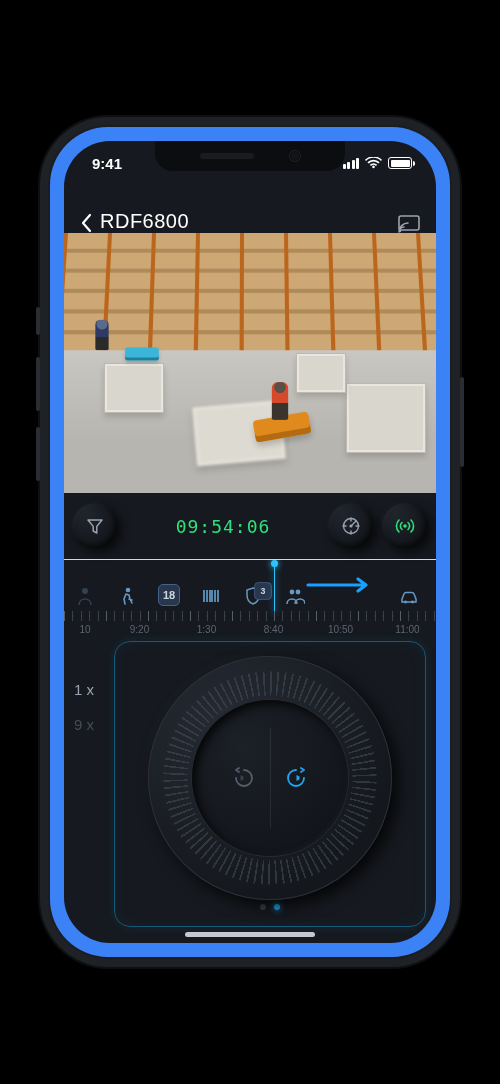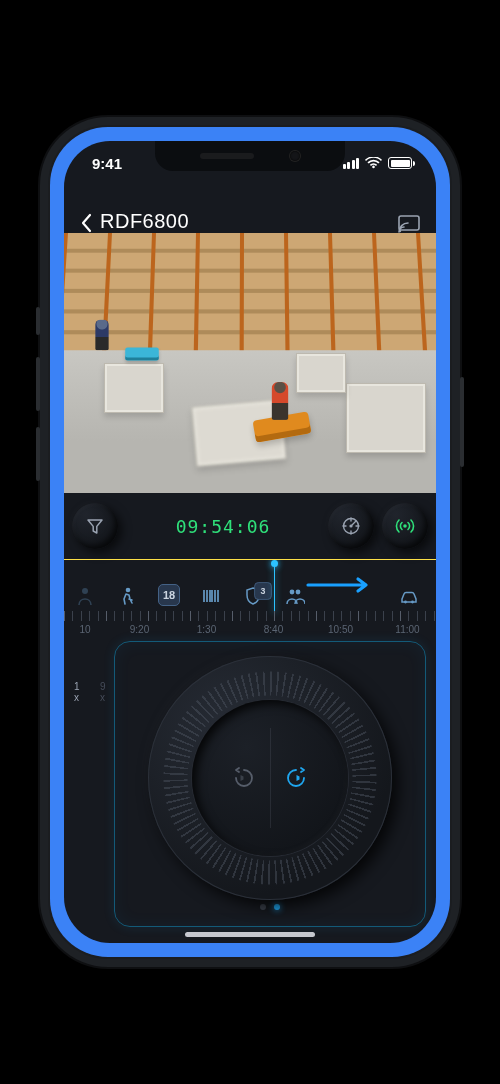--- a/index.html
+++ b/index.html
@@ -236,24 +236,24 @@
   
   .jog-panel {
     flex: 1 1 auto;
     display:flex;
     padding: 6px 10px 16px 10px;
     gap: 6px;
     min-height: 0;
   }
   .speed-col {
     width: 34px;
-    display:flex; flex-direction:row;
+    display:flex; flex-direction:column;
     padding-top: 40px;
     gap: 18px;
-    font-size:10px;
+    font-size:15px;
     color:#454c59;
   }
   .speed-col .active{ color:#9aa3b1; }
 
   .jog-frame{
     flex:1;
     border:1px solid #135a78;
     border-radius:16px;
     box-shadow: 0 0 12px rgba(30,160,230,.12), inset 0 0 18px rgba(30,160,230,.06);
     display:flex; flex-direction:column;

